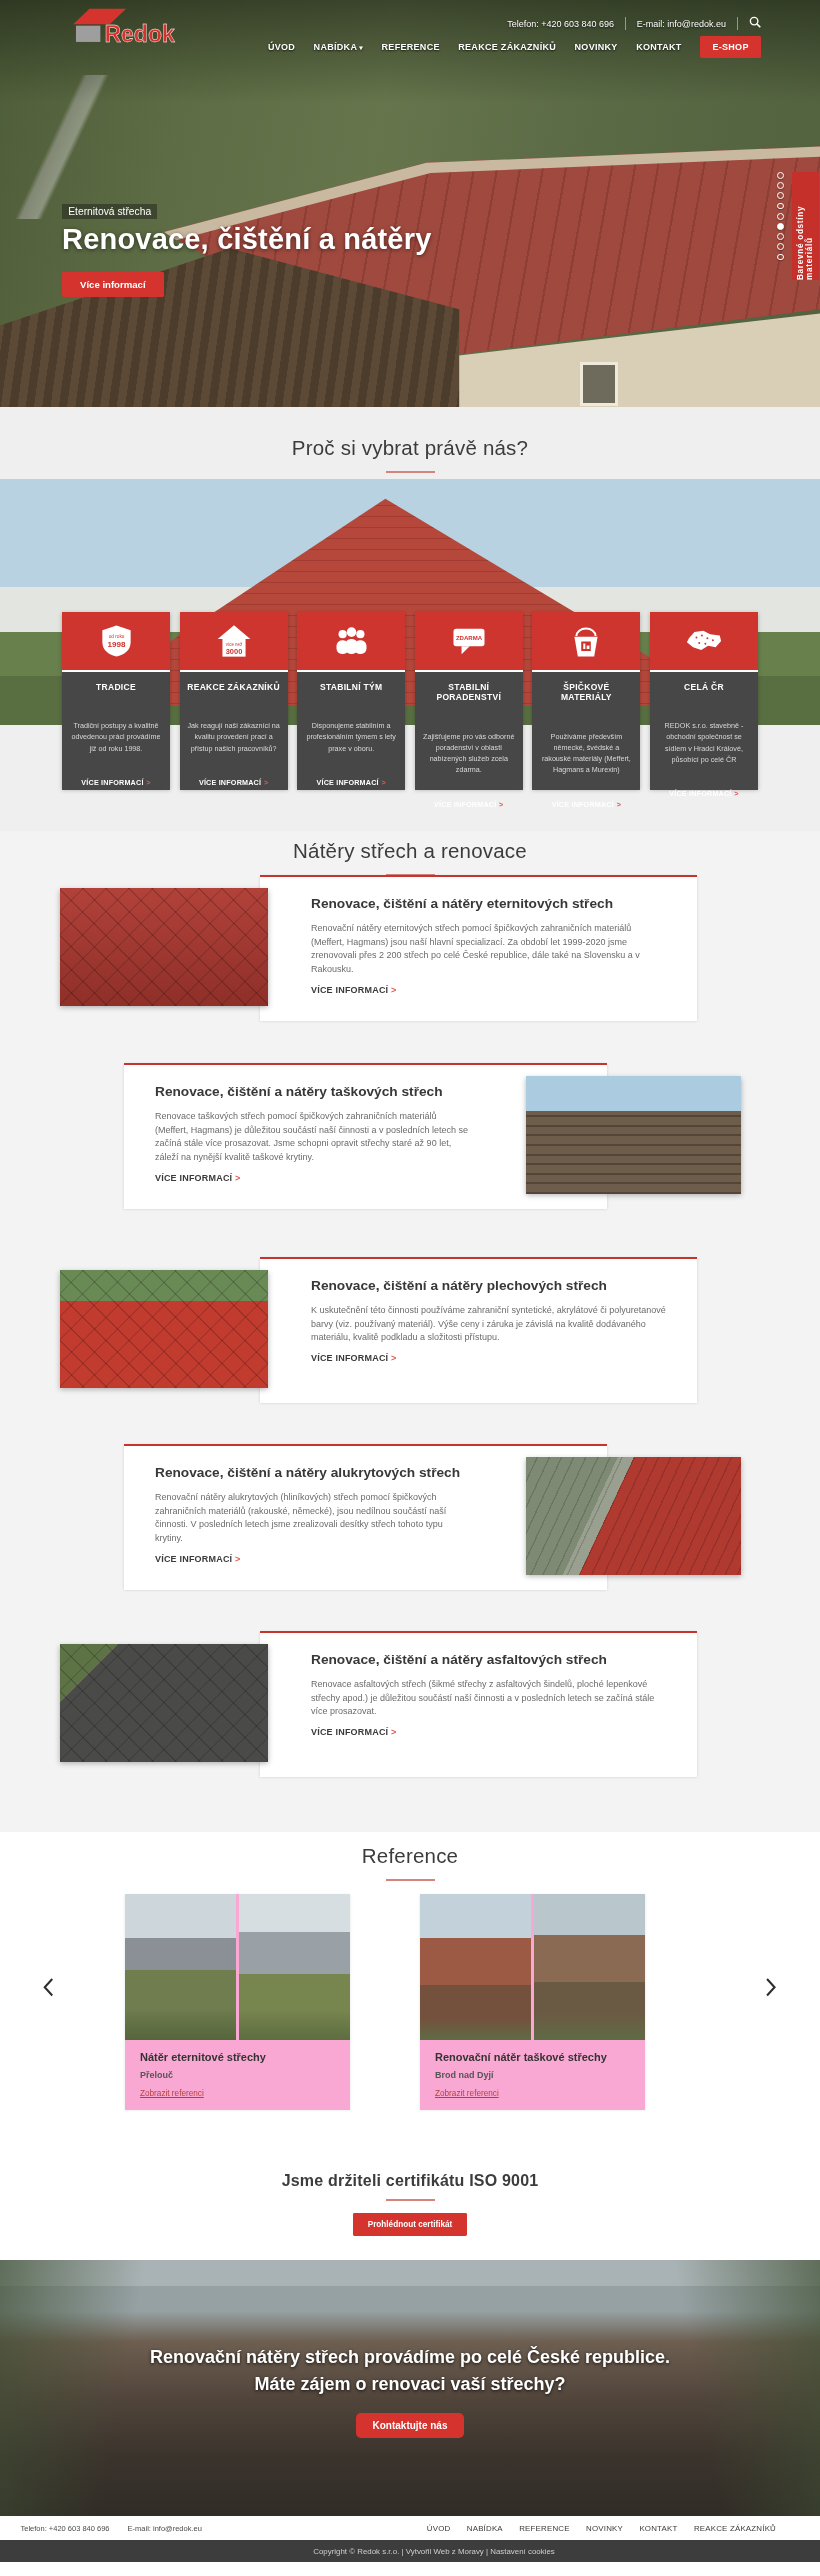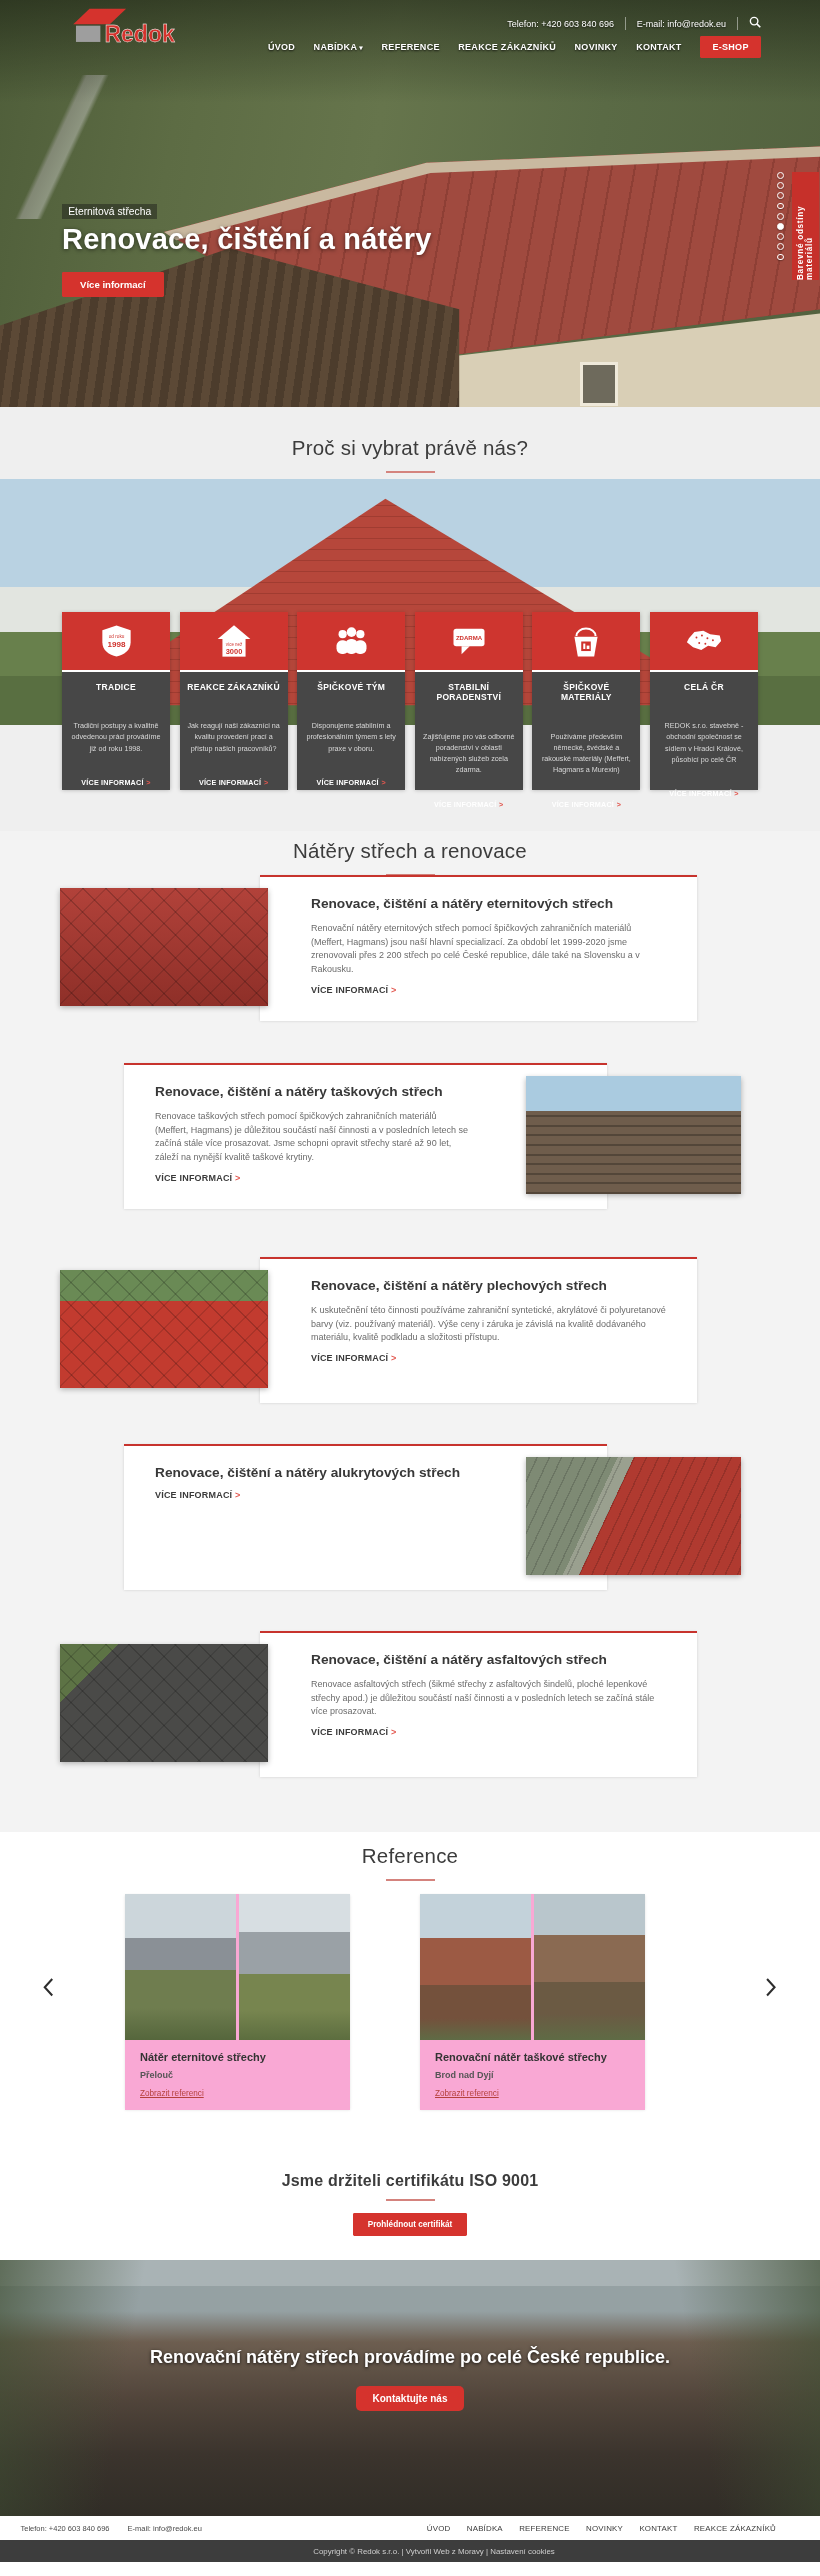--- a/index.html
+++ b/index.html
@@ -259,21 +259,21 @@
         <svg width="37" height="30" viewBox="0 0 54 44">
           <circle cx="14" cy="12" r="6" fill="#fff"></circle>
             <circle cx="27" cy="9" r="7" fill="#fff"></circle>
             <circle cx="40" cy="12" r="6" fill="#fff"></circle>
           <rect x="5" y="21" width="18" height="20" rx="8" fill="#fff"></rect>
           <rect x="18" y="19" width="18" height="22" rx="8" fill="#fff"></rect>
           <rect x="31" y="21" width="18" height="20" rx="8" fill="#fff"></rect>
         </svg>
       </div>
       <div class="wcard-body">
-        <div class="wcard-title">ŠPIČKOVÉ TÝM</div>
+        <div class="wcard-title">STABILNÍ TÝM</div>
         <div class="wcard-text">Disponujeme stabilním a profesionálním týmem s lety praxe v oboru.</div>
         <div class="wcard-link"><span>VÍCE INFORMACÍ</span><span class="chev">&gt;</span></div>
       </div>
     </div>
 
     <div class="wcard">
       <div class="wcard-top">
         <svg width="34" height="31" viewBox="0 0 50 46">
           <rect x="2" y="4" width="46" height="26" rx="4" fill="#fff"></rect>
           <polygon points="14,30 26,30 14,42" fill="#fff"></polygon>
@@ -346,20 +346,21 @@
 
   <div class="svc-card v-left" style="top:426px">
     <div class="svc-title">Renovace, čištění a nátěry plechových střech</div>
     <div class="svc-text">K uskutečnění této činnosti používáme zahraniční syntetické, akrylátové či polyuretanové barvy (viz. používaný materiál). Výše ceny i záruka je závislá na kvalitě dodávaného materiálu, kvalitě podkladu a složitosti přístupu.</div>
     <div class="svc-link"><span>VÍCE INFORMACÍ</span><span class="chev">&gt;</span></div>
   </div>
   <div class="svc-photo ph-left p3" style="top:439px"></div>
 
   <div class="svc-card v-right" style="top:613px">
     <div class="svc-title">Renovace, čištění a nátěry alukrytových střech</div>
+    <div class="svc-text">Renovační nátěry alukrytových (hliníkových) střech pomocí špičkových zahraničních materiálů (rakouské, německé), jsou nedílnou součástí naší činnosti. V posledních letech jsme zrealizovali desítky střech tohoto typu krytiny.</div>
     <div class="svc-link"><span>VÍCE INFORMACÍ</span><span class="chev">&gt;</span></div>
   </div>
   <div class="svc-photo ph-right p4" style="top:626px"></div>
 
   <div class="svc-card v-left" style="top:800px">
     <div class="svc-title">Renovace, čištění a nátěry asfaltových střech</div>
     <div class="svc-text">Renovace asfaltových střech (šikmé střechy z asfaltových šindelů, ploché lepenkové střechy apod.) je důležitou součástí naší činnosti a v posledních letech se začíná stále více prosazovat.</div>
     <div class="svc-link"><span>VÍCE INFORMACÍ</span><span class="chev">&gt;</span></div>
   </div>
   <div class="svc-photo ph-left p5" style="top:813px"></div>
@@ -406,20 +407,21 @@
 </section>
 
 <section class="iso">
   <h2 class="sec-title">Jsme držiteli certifikátu ISO 9001</h2>
   <div class="sec-divider"></div>
   <button class="iso-btn">Prohlédnout certifikát</button>
 </section>
 
 <section class="cta">
   <div class="cta-line l1">Renovační nátěry střech provádíme po celé České republice.</div>
+  <div class="cta-line l2">Máte zájem o renovaci vaší střechy?</div>
   <div class="cta-btn-wrap">
     <button class="cta-btn">Kontaktujte nás</button>
   </div>
 </section>
 
 <footer>
   <div class="footer-top">
     <div class="footer-contact">
       <span>Telefon: +420 603 840 696</span>
       <span>E-mail: info@redok.eu</span>

